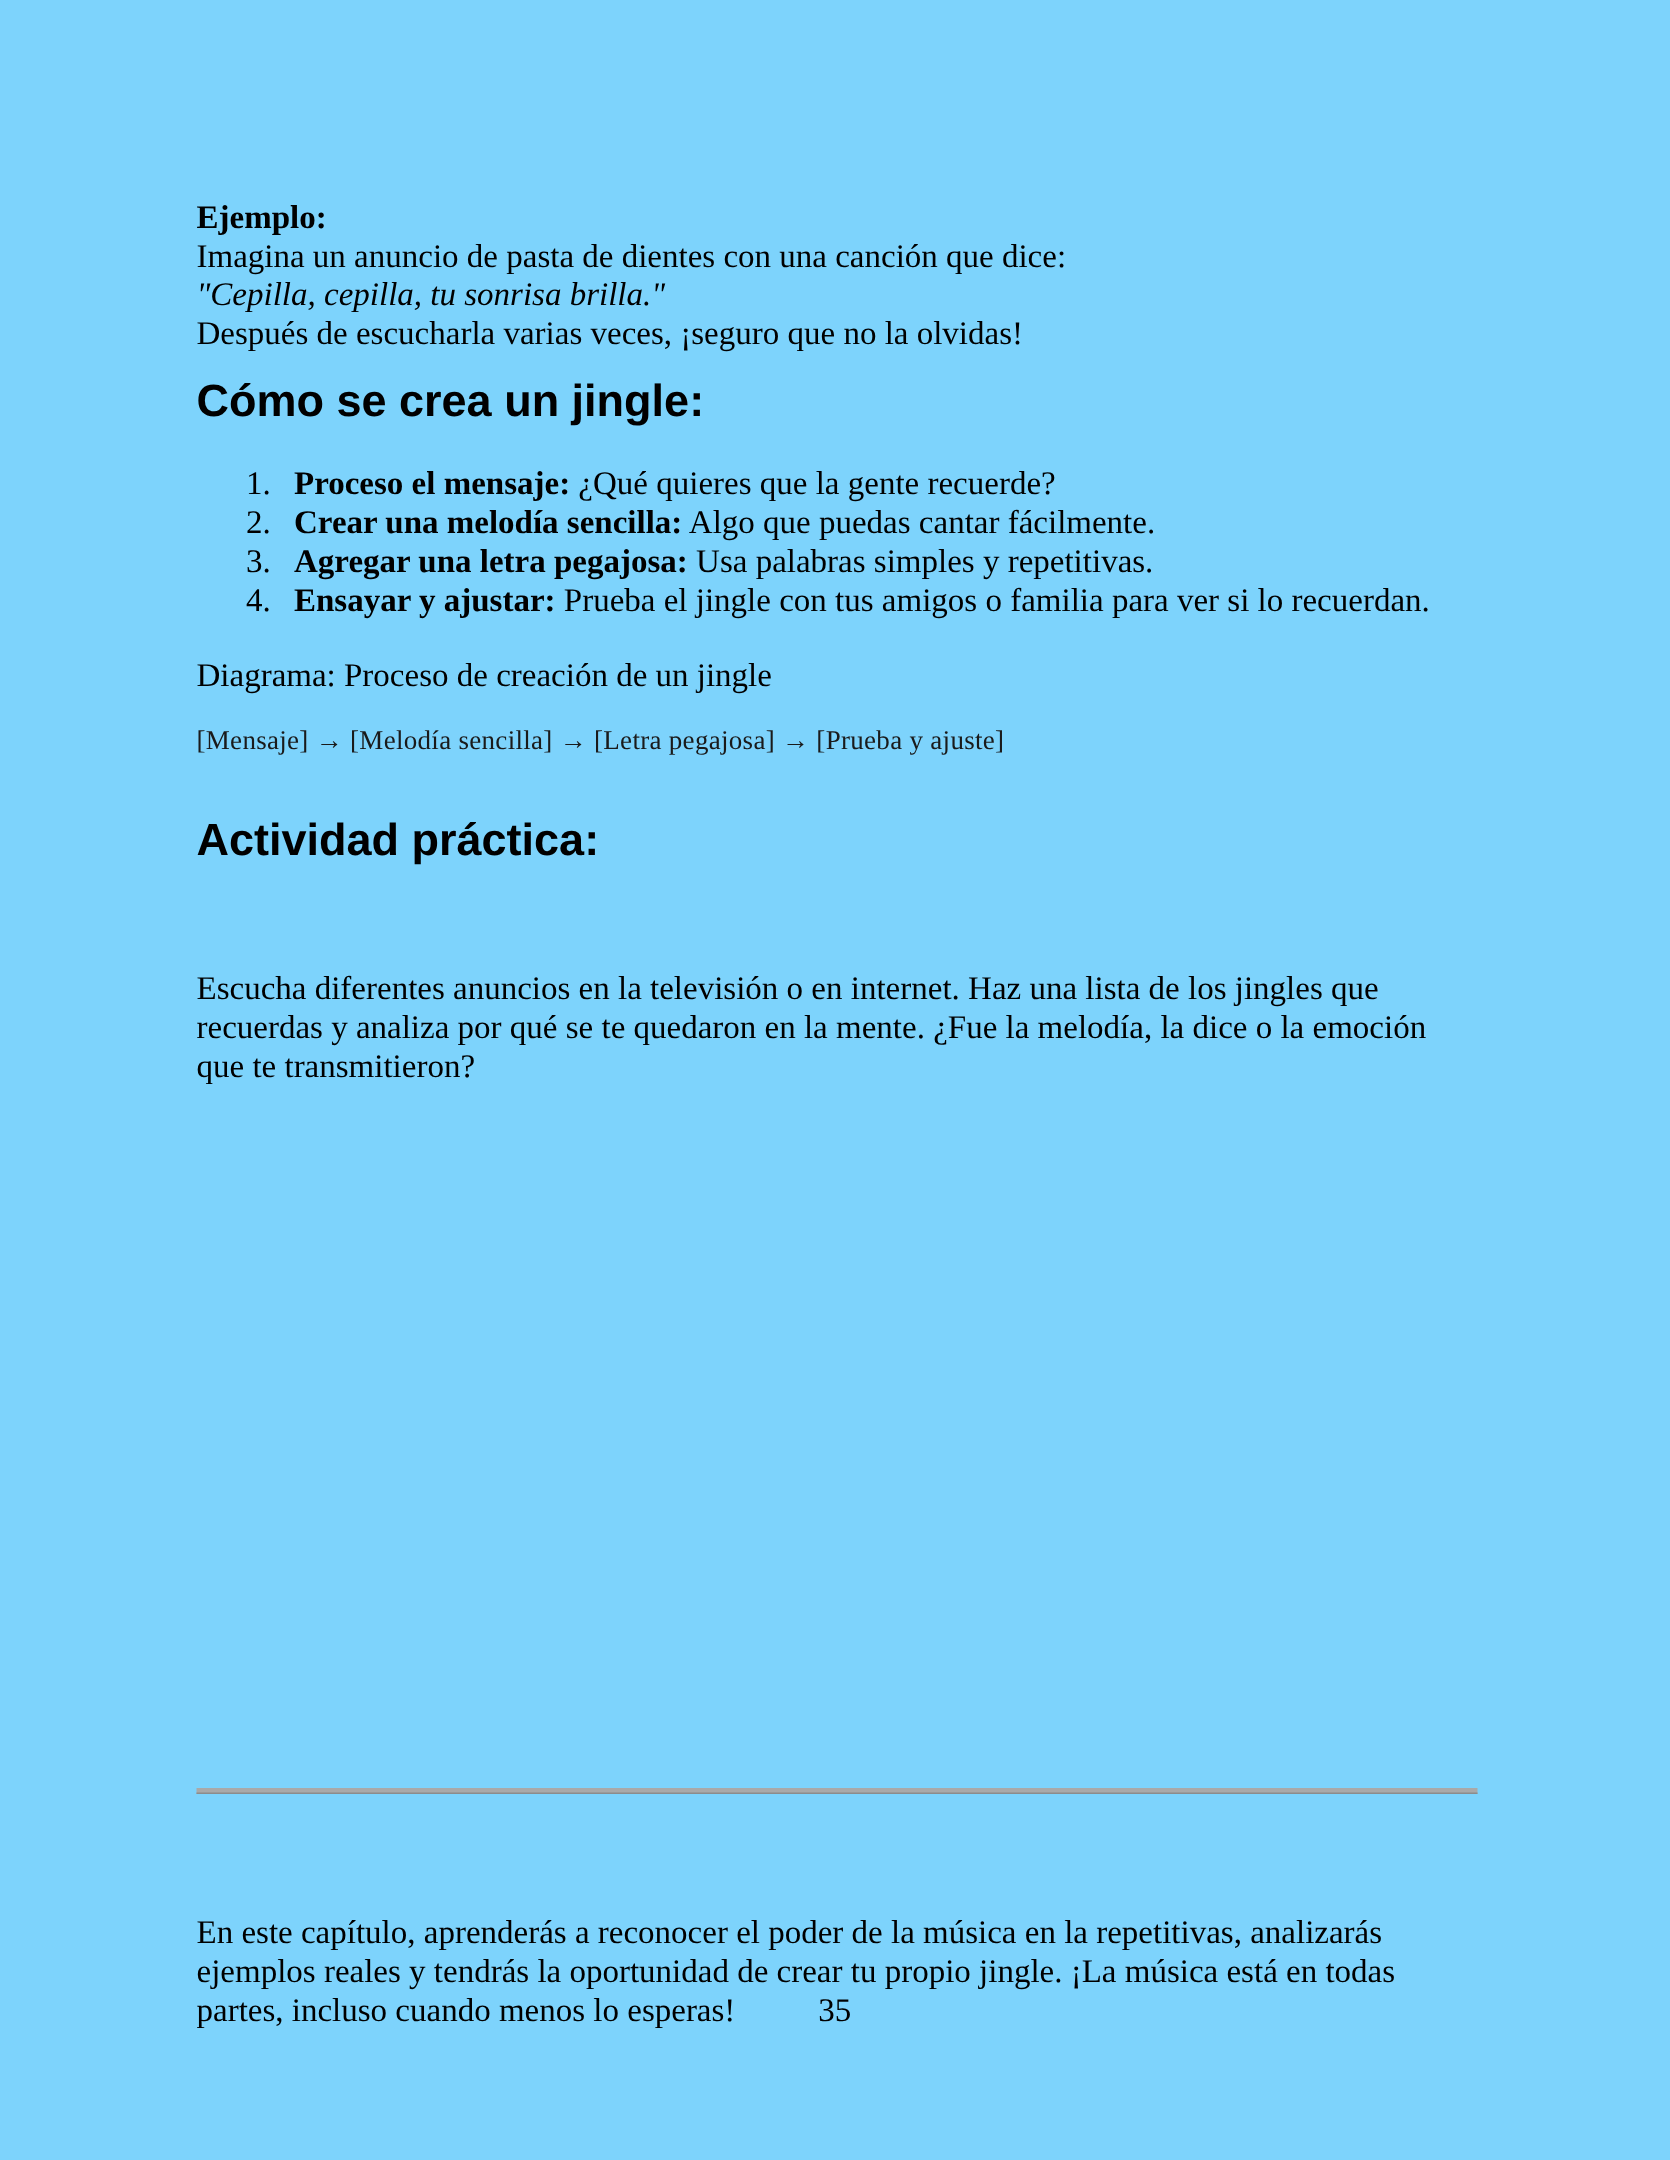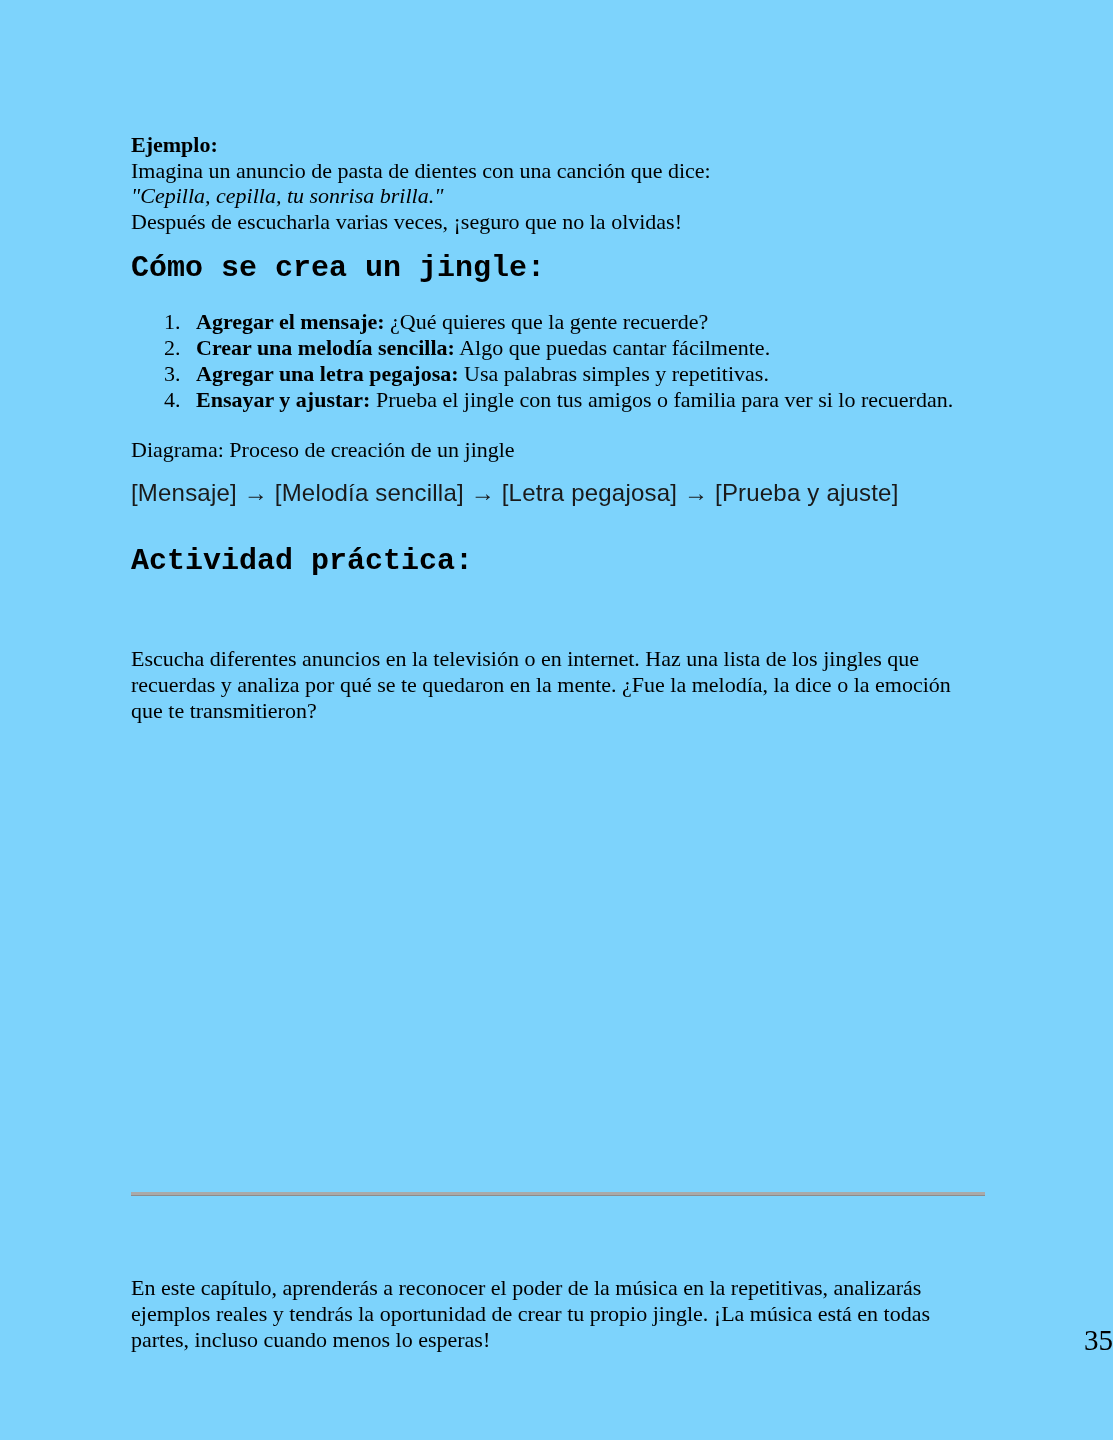--- a/index.html
+++ b/index.html
@@ -25,41 +25,41 @@
     font-size: 22px;
     line-height: 25.5px;
   }
   .b { font-weight: bold; }
   .i { font-style: italic; }
   h2.section-heading {
     margin: 0;
     font-size: 30px;
     line-height: 36px;
     font-weight: bold;
-    font-family: Liberation Mono, monospace;
+    font-family: Liberation Sans, sans-serif;
   }
   .sub-heading {
     font-size: 22px;
     line-height: 26px;
     font-weight: normal;
   }
   .steps {
     font-size: 22px;
     line-height: 26px;
   }
   .step {
     display: flex;
     padding-left: 33px;
   }
   .step-num {
     flex: 0 0 32px;
   }
   .mono {
-    font-family: Liberation Sans, sans-serif;
-    font-size: 24px;
+    font-family: Liberation Serif, serif;
+    font-size: 18px;
     line-height: 22px;
     letter-spacing: 0.2px;
     white-space: nowrap;
     color: #1a1a1a;
   }
   .paragraph {
     font-size: 22px;
     line-height: 26px;
     margin-top: 44px;
   }
@@ -68,43 +68,43 @@
     left: 131px;
     width: 854px;
     height: 3px;
     background: #a9a9a9;
     border-bottom: 1px solid #8c8c8c;
   }
   .page-number {
     position: absolute;
     left: 0;
     width: 1113px;
-    text-align: right;
-    font-size: 29px;
+    text-align: center;
+    font-size: 22px;
     line-height: 26px;
   }
 </style>
 </head>
 <body>
 
 <div class="page">
 
   <section class="block body-text" style="top:132px;">
     <div class="b">Ejemplo:</div>
     <div>Imagina un anuncio de pasta de dientes con una canción que dice:</div>
     <div class="i">"Cepilla, cepilla, tu sonrisa brilla."</div>
     <div>Después de escucharla varias veces, ¡seguro que no la olvidas!</div>
   </section>
 
   <h2 class="section-heading block" style="top:250px;">Cómo se crea un jingle:</h2>
 
   <div class="block steps" style="top:309px;">
     <div class="step">
       <span class="step-num">1.</span>
-      <span><span class="b">Agregar el mensaje:</span> <span>¿Qué quieres que la gente recuerde?</span></span>
+      <span><span class="b">Proceso el mensaje:</span> <span>¿Qué quieres que la gente recuerde?</span></span>
     </div>
     <div class="step">
       <span class="step-num">2.</span>
       <span><span class="b">Crear una melodía sencilla:</span> <span>Algo que puedas cantar fácilmente.</span></span>
     </div>
     <div class="step">
       <span class="step-num">3.</span>
       <span><span class="b">Agregar una letra pegajosa:</span> <span>Usa palabras simples y repetitivas.</span></span>
     </div>
     <div class="step">

